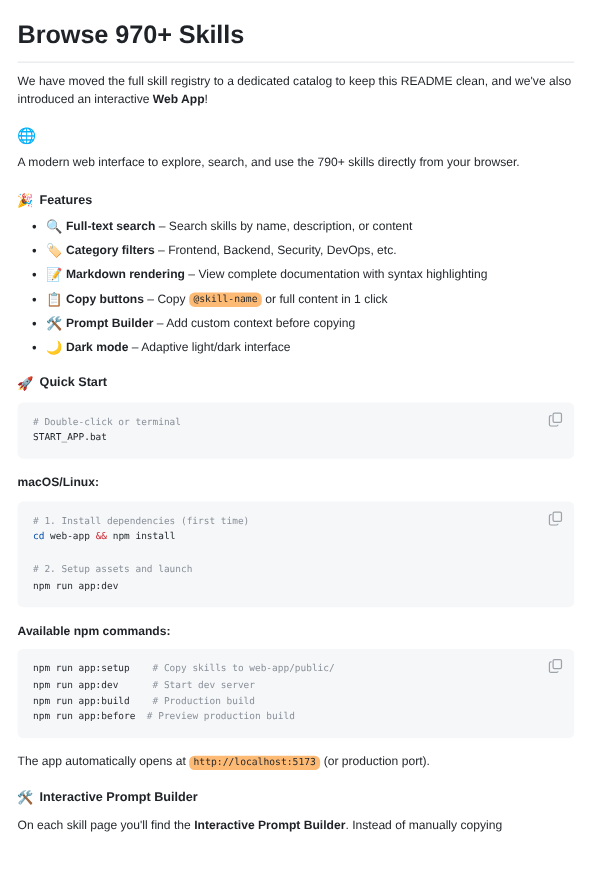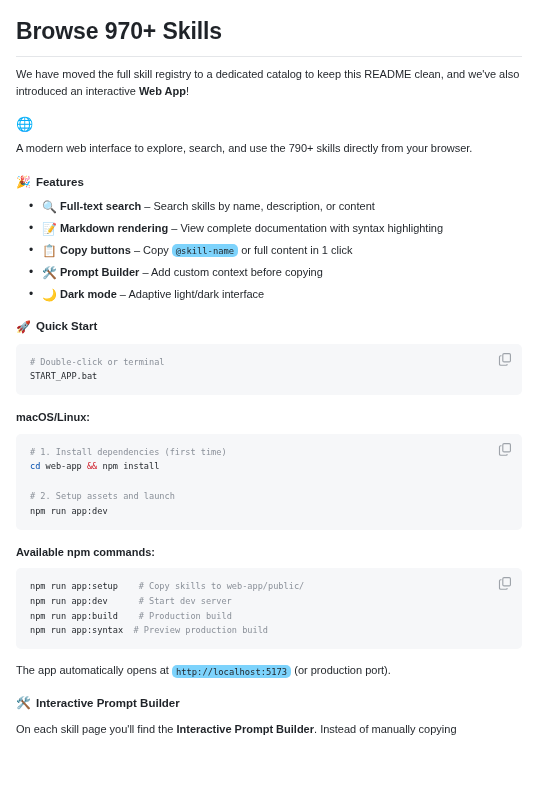--- a/index.html
+++ b/index.html
@@ -111,21 +111,21 @@
     right: 10px;
     width: 14px;
     height: 14px;
     opacity: 0.55;
     cursor: pointer;
   }
   .copy-btn svg { display: block; }
   code.inline {
     font-family: "DejaVu Sans Mono", monospace;
     font-size: 8.8px;
-    background: #7dd3fc;
+    background: #fdba74;
     border-radius: 5px;
     padding: 1.5px 4px;
     color: #1f2328;
     white-space: nowrap;
   }
   p.closing {
     margin: 13px 0 0 0;
     font-size: 11px;
   }
 </style>
@@ -145,20 +145,23 @@
   <p class="para">A modern web interface to explore, search, and use the 790+ skills directly from your browser.</p>
 
   <h3 class="sub-title">
     <span class="emoji">🎉</span>
     <span>Features</span>
   </h3>
 
   <ul class="feature-list">
     <li>
       <span class="emoji">🔍</span><span class="b">Full-text search</span><span> – </span><span>Search skills by name, description, or content</span>
+    </li>
+    <li>
+      <span class="emoji">🏷️</span><span class="b">Category filters</span><span> – </span><span>Frontend, Backend, Security, DevOps, etc.</span>
     </li>
     <li>
       <span class="emoji">📝</span><span class="b">Markdown rendering</span><span> – </span><span>View complete documentation with syntax highlighting</span>
     </li>
     <li>
       <span class="emoji">📋</span><span class="b">Copy buttons</span><span> – </span><span>Copy </span><code class="inline">@skill-name</code><span> or full content in 1 click</span>
     </li>
     <li>
       <span class="emoji">🛠️</span><span class="b">Prompt Builder</span><span> – </span><span>Add custom context before copying</span>
     </li>
@@ -188,21 +191,21 @@
 <span>npm run app:dev</span><span class="copy-btn"><svg width="14" height="14" viewBox="0 0 16 16" fill="none" stroke="#57606a" stroke-width="1.3">
           <rect x="5.5" y="1.8" width="8.7" height="9.5" rx="1.4"></rect>
           <path d="M10.6 13.9a1.4 1.4 0 0 1-1.4 1.3H3.1a1.4 1.4 0 0 1-1.4-1.3V5.6a1.4 1.4 0 0 1 1.4-1.3h0.9"></path>
         </svg></span></div>
 
   <div class="label-line">Available npm commands:</div>
 
   <div class="codeblock"><span>npm run app:setup</span><span>    </span><span class="cmt"># Copy skills to web-app/public/</span>
 <span>npm run app:dev</span><span>      </span><span class="cmt"># Start dev server</span>
 <span>npm run app:build</span><span>    </span><span class="cmt"># Production build</span>
-<span>npm run app:syntax</span><span>  </span><span class="cmt"># Preview production build</span><span class="copy-btn"><svg width="14" height="14" viewBox="0 0 16 16" fill="none" stroke="#57606a" stroke-width="1.3">
+<span>npm run app:before</span><span>  </span><span class="cmt"># Preview production build</span><span class="copy-btn"><svg width="14" height="14" viewBox="0 0 16 16" fill="none" stroke="#57606a" stroke-width="1.3">
           <rect x="5.5" y="1.8" width="8.7" height="9.5" rx="1.4"></rect>
           <path d="M10.6 13.9a1.4 1.4 0 0 1-1.4 1.3H3.1a1.4 1.4 0 0 1-1.4-1.3V5.6a1.4 1.4 0 0 1 1.4-1.3h0.9"></path>
         </svg></span></div>
 
   <p class="closing"><span>The app automatically opens at </span><code class="inline">http://localhost:5173</code><span> (or production port).</span></p>
 
   <h3 class="sub-title">
     <span class="emoji">🛠️</span>
     <span>Interactive Prompt Builder</span>
   </h3>

